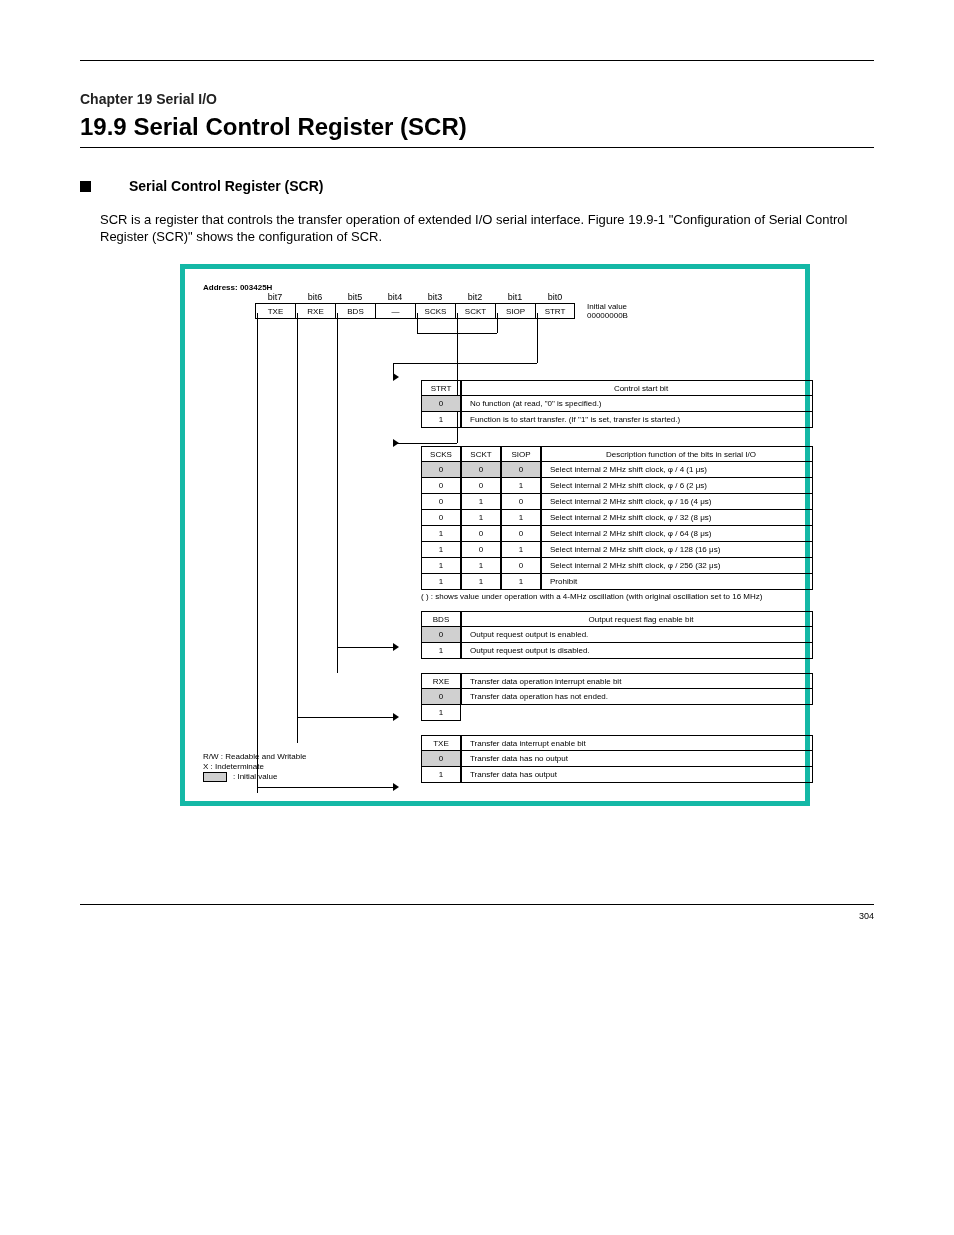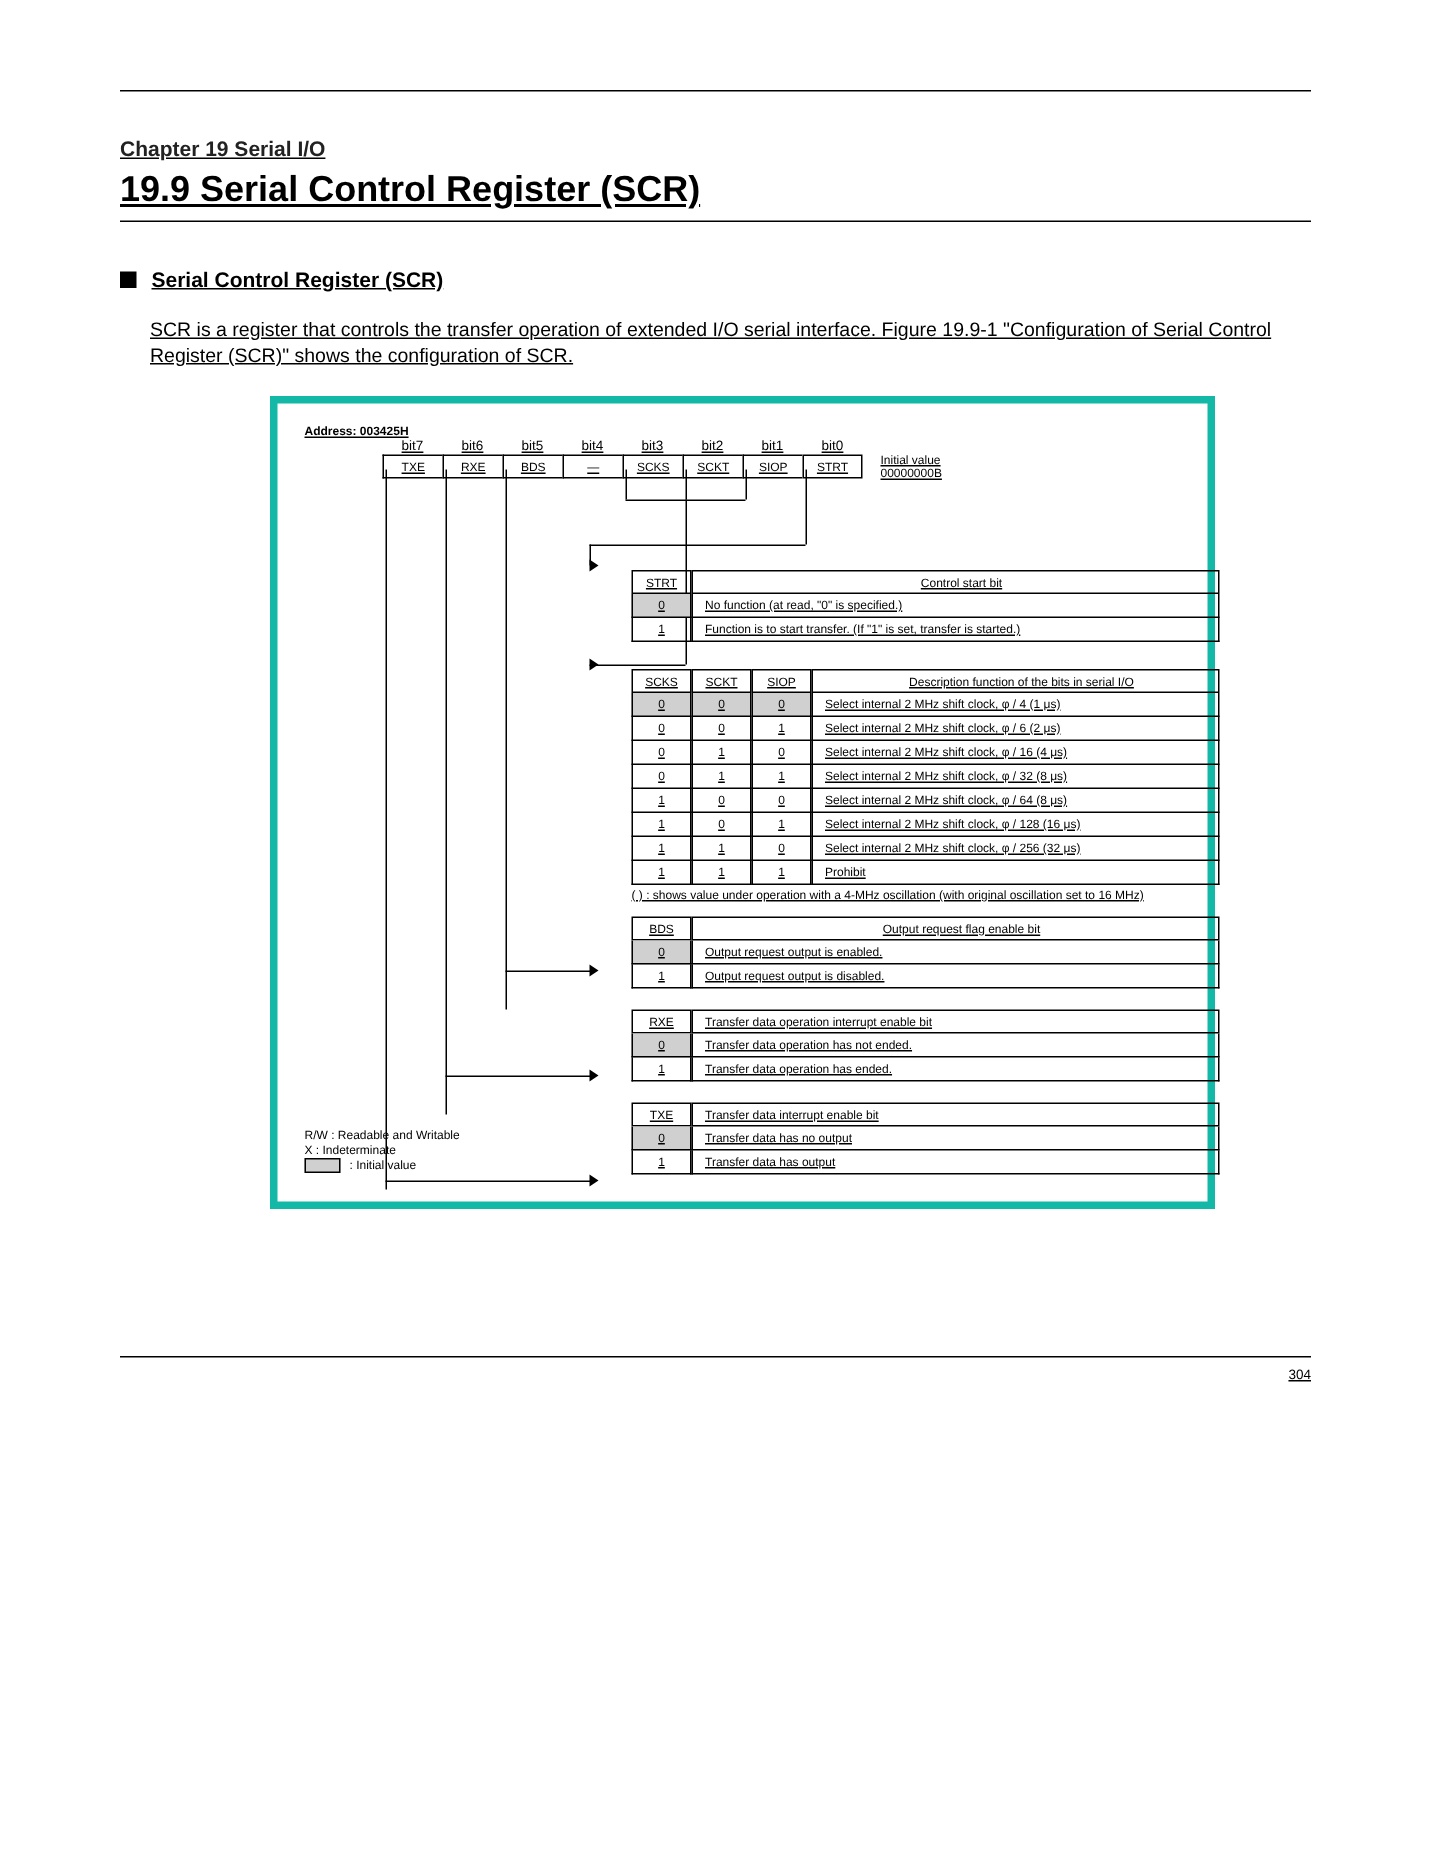--- a/index.html
+++ b/index.html
@@ -6,21 +6,20 @@
   body {
     margin: 0;
     padding: 0;
     background: #fff;
     font-family: Arial, Helvetica, sans-serif;
     color: #000;
     width: 954px;
   }
   .page {
     padding: 60px 80px 40px 80px;
-    text-decoration: underline;
   }
   .topline {
     border-top: 1px solid #000;
     margin-bottom: 30px;
   }
   h1 {
     font-size: 24px;
     font-weight: bold;
     margin: 0 0 6px 0;
   }
@@ -31,20 +30,21 @@
     color: #222;
   }
   .subline {
     border-top: 1px solid #000;
     margin: 6px 0 30px 0;
   }
   .section-row {
     display: flex;
     align-items: flex-start;
     margin-bottom: 18px;
+    gap: 28px;
   }
   .blk {
     width: 11px; height: 11px;
     background: #000;
     margin: 3px 10px 0 0;
     flex-shrink: 0;
   }
   .section-title {
     font-size: 14px;
     font-weight: bold;
@@ -330,21 +330,20 @@
       <div class="optrow">
         <div class="oc w1">RXE</div>
         <div class="oc wR" style="text-align:left;">Transfer data operation interrupt enable bit</div>
       </div>
       <div class="optrow">
           <div class="oc w1 g">0</div>
           <div class="oc wR">Transfer data operation has not ended.</div>
         </div>
       <div class="optrow">
           <div class="oc w1">1</div>
-          <div class="oc wR">Transfer data operation has ended.</div>
         </div>
     </div>
 
     <div class="hwire" style="left:72px;top:518px;width:140px;"></div>
     <div class="arrowR" style="left:208px;top:514px;"></div>
 
     <div class="opt2" style="margin-top:14px;">
       <div class="optrow">
         <div class="oc w1">TXE</div>
         <div class="oc wR" style="text-align:left;">Transfer data interrupt enable bit</div>

